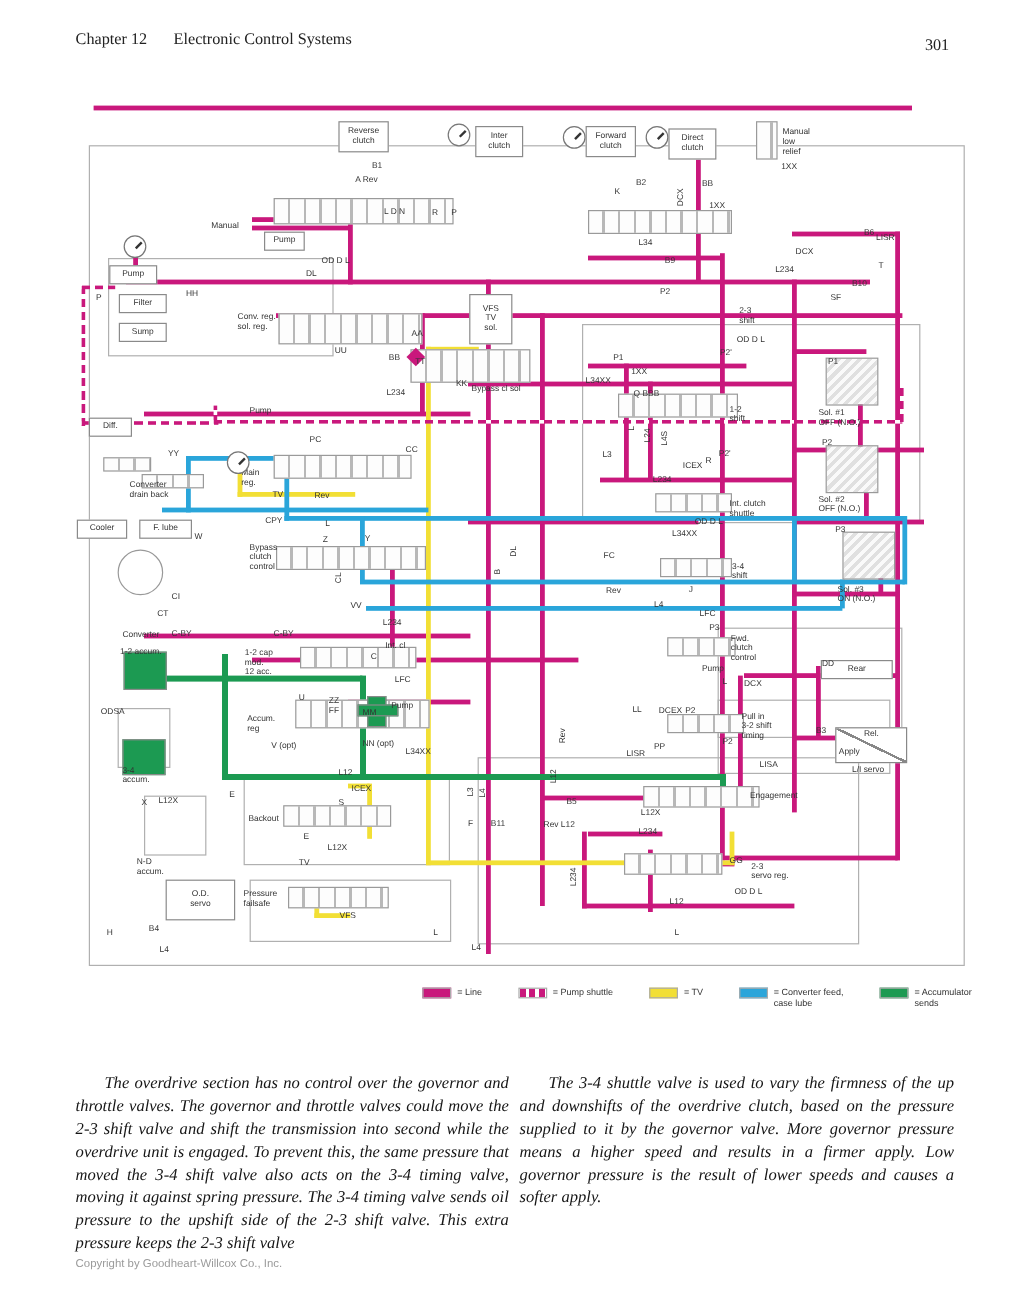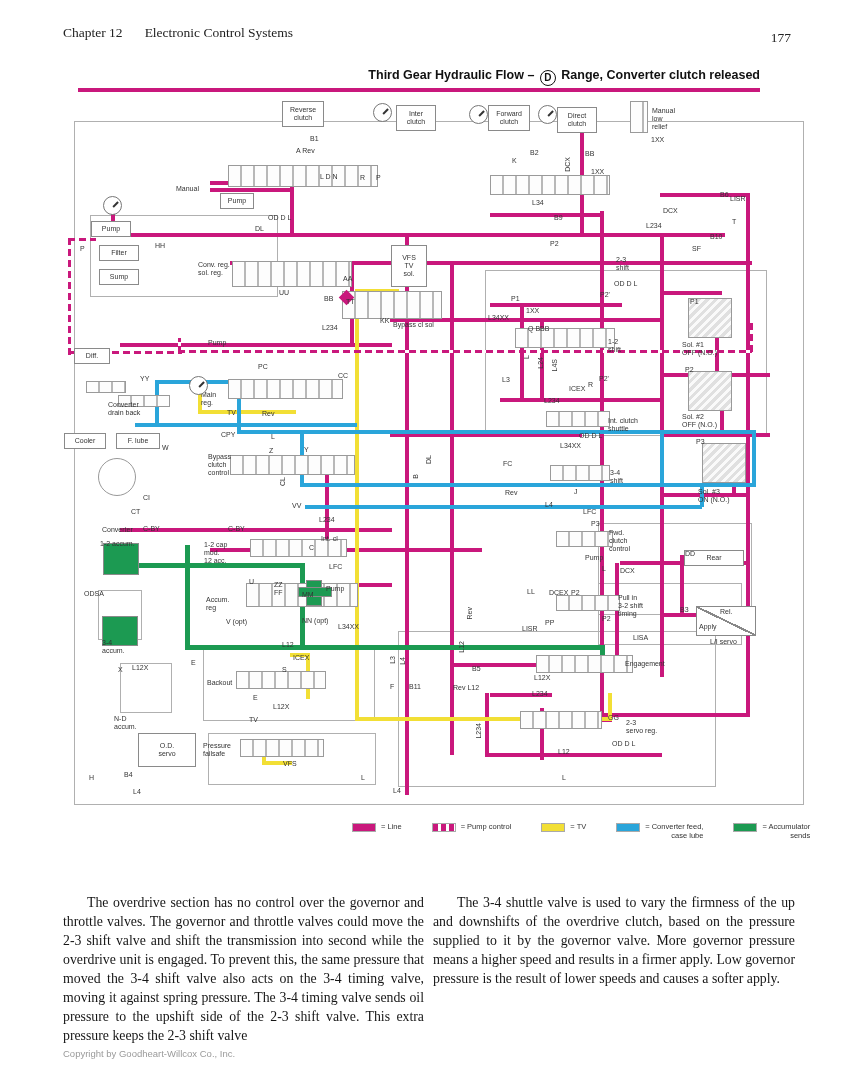--- a/index.html
+++ b/index.html
@@ -35,48 +35,45 @@
   .dg-circle{border:1.3px solid #999;border-radius:50%;background:#fff;z-index:4;}
   .dg-gauge{border:1.5px solid #777;border-radius:50%;background:#fff;z-index:8;}
   .dg-gauge:after{content:"";position:absolute;left:50%;top:50%;width:7px;height:1.6px;background:#333;
                   transform:rotate(-45deg);transform-origin:0 50%;}
   .dg-diamond{transform:rotate(45deg);z-index:6;}
   .dg-fill{z-index:5;border:1px solid #8a8a8a;}
   
   .legend{position:absolute;left:352px;top:822px;display:flex;gap:30px;align-items:flex-start;}
   .legend-item{display:flex;gap:5px;align-items:flex-start;}
   .legend-swatch{display:inline-block;width:22px;height:7px;margin-top:1px;border:1px solid #aaa;flex:0 0 auto;}
-  .legend-label{font-size:7.5px;line-height:9px;color:#333;white-space:pre-line;text-align:right;}
+  .legend-label{font-size:7.5px;line-height:9px;color:#333;white-space:pre-line;}
   
   .caption{position:absolute;left:63px;top:852px;width:700px;font-size:11px;color:#111;}
   .caption .cap-label{font-weight:bold;}
   .caption .cap-text{font-style:italic;}
   
   .bodycol{position:absolute;top:893px;font-family:"Liberation Serif",serif;font-size:13.8px;
            line-height:19px;text-align:justify;color:#161616;}
   .col-left{left:63px;width:361px;}
   .col-right{left:433px;width:362px;}
   .bodycol p{margin:0;}
-  .bodycol p.indent{text-indent:24px;}
+  .bodycol p.indent{text-indent:24px;font-style:italic;}
   
   .footer{position:absolute;left:63px;top:1048px;font-size:9.5px;color:#9a9a9a;}
 </style>
 </head>
 <body>
 
 <div class="page">
 
   <div class="hdr">
     <span>Chapter 12</span><span class="chap-title">Electronic Control Systems</span>
   </div>
-  <div class="pgnum">177</div>
-
-  <div class="fig-title">
-    <span>Third Gear Hydraulic Flow – </span><span class="circle-d">D</span><span> Range, Converter clutch released</span>
-  </div>
+  <div class="pgnum">301</div>
+
   <div class="title-rule" style="background: rgb(201, 24, 124);"></div>
 
   <div class="diagram">
       <div class="dg-rect" style="left: 14px; top: 26px; width: 730px; height: 684px;"></div>
       <div class="dg-rect" style="left: 30px; top: 120px; width: 188px; height: 82px;"></div>
       <div class="dg-rect" style="left: 425px; top: 175px; width: 282px; height: 166px;"></div>
       <div class="dg-rect" style="left: 143px; top: 550px; width: 172px; height: 76px;"></div>
       <div class="dg-rect" style="left: 338px; top: 536px; width: 318px; height: 156px;"></div>
       <div class="dg-rect" style="left: 538px; top: 428px; width: 154px; height: 92px;"></div>
       <div class="dg-rect" style="left: 148px; top: 638px; width: 168px; height: 52px;"></div>
@@ -401,21 +398,21 @@
       <div class="dg-label" style="left: 639px; top: 528px;">Apply</div>
     </div>
 
   <div class="legend">
       <div class="legend-item">
         <span class="legend-swatch" style="background: rgb(201, 24, 124);"></span>
         <span class="legend-label">= Line</span>
       </div>
       <div class="legend-item">
         <span class="legend-swatch" style="background: repeating-linear-gradient(90deg, rgb(201, 24, 124) 0px, rgb(201, 24, 124) 5px, rgb(255, 255, 255) 5px, rgb(255, 255, 255) 8px);"></span>
-        <span class="legend-label">= Pump control</span>
+        <span class="legend-label">= Pump shuttle</span>
       </div>
       <div class="legend-item">
         <span class="legend-swatch" style="background: rgb(242, 223, 53);"></span>
         <span class="legend-label">= TV</span>
       </div>
       <div class="legend-item">
         <span class="legend-swatch" style="background: rgb(42, 165, 218);"></span>
         <span class="legend-label">= Converter feed,
 case lube</span>
       </div>

